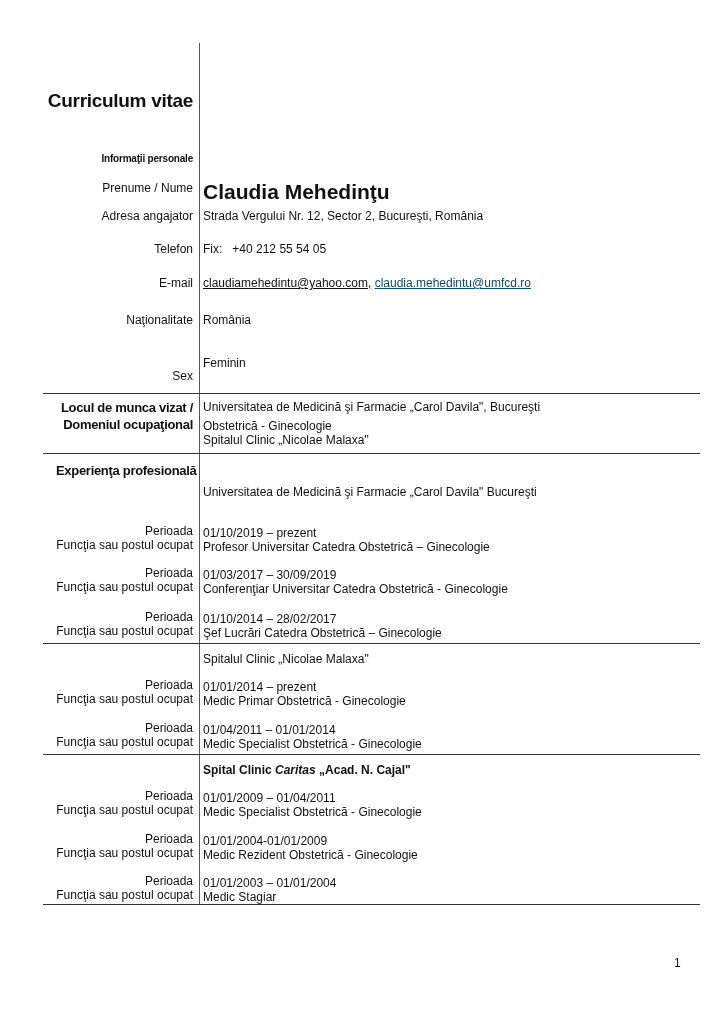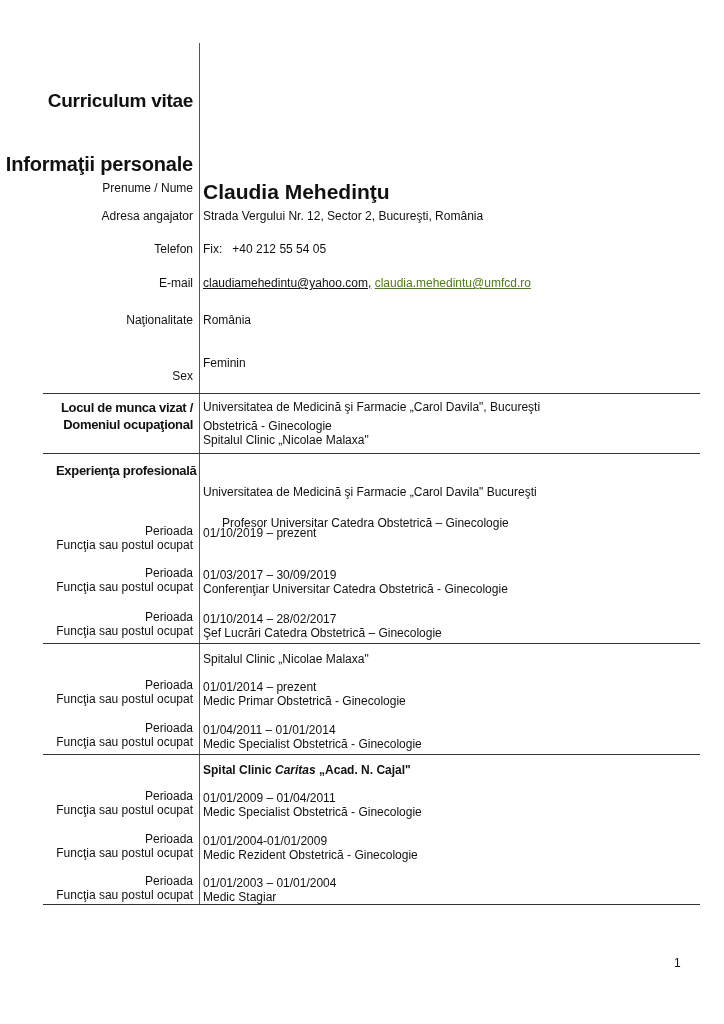--- a/index.html
+++ b/index.html
@@ -3,26 +3,26 @@
 <meta charset="utf-8">
 <style>
   html, body { margin:0; padding:0; background:#ffffff; }
   body { width:724px; height:1024px; position:relative; overflow:hidden;
          font-family:"Liberation Sans", sans-serif; color:#111; }
   .vline { position:absolute; left:199px; top:43px; width:1px; height:861px; background:#555; }
   .hline { position:absolute; left:43px; width:657px; height:1px; background:#333; }
   .lbl { position:absolute; right:531px; text-align:right; font-size:12px; line-height:14px; white-space:nowrap; }
   .val { position:absolute; left:203px; font-size:12px; line-height:14px; white-space:nowrap; }
   .title { position:absolute; right:531px; top:90px; font-size:19px; font-weight:bold; letter-spacing:-0.3px; }
-  .sect { position:absolute; right:531px; font-size:20px; font-weight:bold; letter-spacing:-0.2px; }
+  .sect { position:absolute; right:531px; font-size:10px; font-weight:bold; letter-spacing:-0.2px; }
   .sect-left { position:absolute; left:56px; font-size:13px; font-weight:bold; letter-spacing:-0.3px; }
   .name { position:absolute; left:203px; top:180px; font-size:21px; font-weight:bold; }
   .bold-lbl { position:absolute; right:531px; text-align:right; font-size:13px; font-weight:bold; line-height:17px; letter-spacing:-0.3px; }
   a.mail { color:#111; text-decoration:underline; }
-  a.mail2 { color:#4d7c0f; text-decoration:underline; }
+  a.mail2 { color:#0c4a6e; text-decoration:underline; }
   .pagenum { position:absolute; left:674px; top:956px; font-size:12px; }
   .entry-lbl { position:absolute; right:531px; text-align:right; font-size:12px; line-height:14px; white-space:nowrap; }
   .entry-val { position:absolute; left:203px; font-size:12px; line-height:14px; white-space:nowrap; }
 </style>
 </head>
 <body>
 
 <div>
   <div class="vline"></div>
 
@@ -60,21 +60,21 @@
 
   <div class="hline" style="top:453px;"></div>
 
   <div class="sect-left" style="top:463px;">Experienţa profesională</div>
 
   <div class="entry-val" style="top:485px;">Universitatea de Medicină şi Farmacie „Carol Davila" Bucureşti</div>
 
   <div class="entry-lbl" style="top:524px;">Perioada</div>
   <div class="entry-lbl" style="top:538px;">Funcţia sau postul ocupat</div>
   <div class="entry-val" style="top:526px;">01/10/2019 – prezent</div>
-  <div class="entry-val" style="top:516px;margin-left:19px;">Profesor Universitar Catedra Obstetrică – Ginecologie</div>
+  <div class="entry-val" style="top:540px;">Profesor Universitar Catedra Obstetrică – Ginecologie</div>
 
   <div class="entry-lbl" style="top:566px;">Perioada</div>
   <div class="entry-lbl" style="top:580px;">Funcţia sau postul ocupat</div>
   <div class="entry-val" style="top:568px;">01/03/2017 – 30/09/2019</div>
   <div class="entry-val" style="top:582px;">Conferenţiar Universitar Catedra Obstetrică - Ginecologie</div>
 
   <div class="entry-lbl" style="top:610px;">Perioada</div>
   <div class="entry-lbl" style="top:624px;">Funcţia sau postul ocupat</div>
   <div class="entry-val" style="top:612px;">01/10/2014 – 28/02/2017</div>
   <div class="entry-val" style="top:626px;">Şef Lucrări Catedra Obstetrică – Ginecologie</div>

